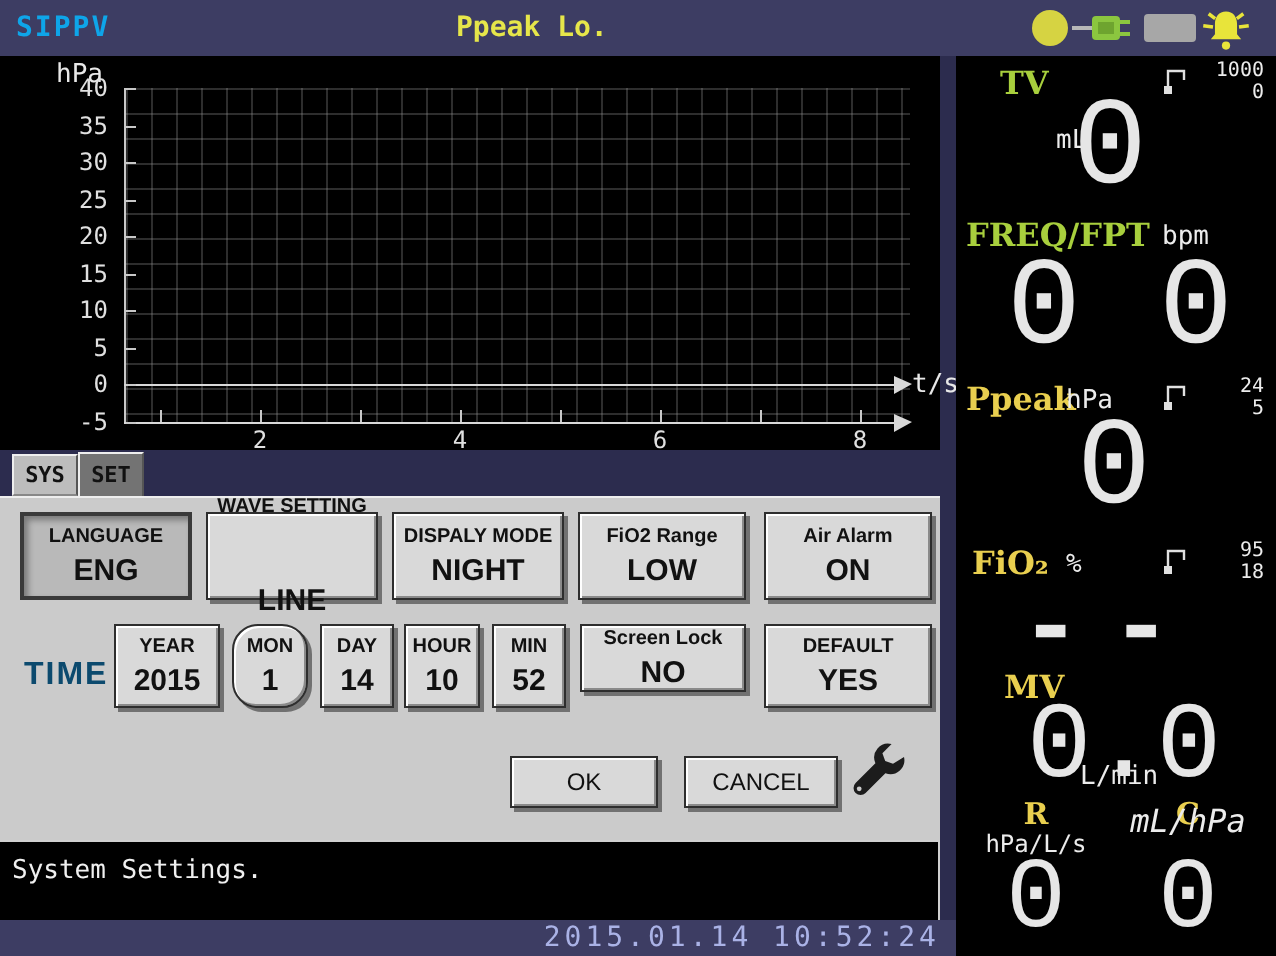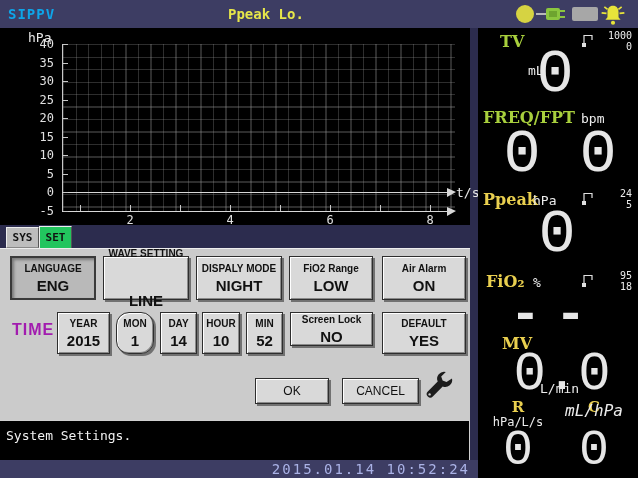--- a/index.html
+++ b/index.html
@@ -31,36 +31,36 @@
            border-left:9px solid #d8d8d8;border-top:4px solid transparent;border-bottom:5px solid transparent;}
   .ytick-label{position:absolute;left:20px;width:34px;text-align:right;font-size:12px;color:#e0e0e0;line-height:14px;}
   .ytick-mark{position:absolute;left:63px;width:5px;height:1px;background:#c8c8c8;}
   .xtick-mark{position:absolute;top:177px;width:1px;height:6px;background:#c8c8c8;}
   .xtick-label{position:absolute;top:185px;width:20px;text-align:center;font-size:12px;color:#e0e0e0;}
   
   .tabstrip{position:absolute;left:0;top:225px;width:470px;height:23px;background:#2c2c4e;}
   .tab{position:absolute;text-align:center;font:bold 11px "DejaVu Sans Mono",monospace;color:#111;
        border:1px solid #eee;border-right-color:#555;cursor:pointer;box-sizing:border-box;}
   .tab-sys{left:6px;top:2px;width:33px;height:21px;line-height:19px;background:#bdbdbd;border-bottom:1px solid #888;}
-  .tab-set{left:39px;top:1px;width:33px;height:23px;line-height:21px;background:#22c55e;border-bottom:none;}
+  .tab-set{left:39px;top:1px;width:33px;height:23px;line-height:21px;background:#737373;border-bottom:none;}
   
   .panel{position:absolute;left:0;top:248px;width:470px;height:172px;background:#cbcbcb;border-top:1px solid #eee;box-sizing:border-box;}
   .btn{position:absolute;background:#d9d9d9;border:1px solid #2e2e2e;cursor:pointer;box-sizing:border-box;
        box-shadow:inset 1px 1px 0 #fff,inset -1px -1px 0 #8a8a8a,2px 2px 0 rgba(40,40,40,.55);
        display:flex;flex-direction:column;align-items:center;justify-content:center;gap:3px;}
   .btn .blab{font:bold 10px "Liberation Sans",sans-serif;color:#111;white-space:nowrap;}
   .btn .bval{font:bold 15px "Liberation Sans",sans-serif;color:#111;white-space:nowrap;}
   .btn.pressed{background:#b9b9b9;border:2px solid #3a3a3a;
        box-shadow:inset 2px 2px 3px rgba(0,0,0,.35);text-align:center;}
   .p1-0{left:10px;top:7px;width:86px;height:44px;}
   .p1-1{left:103px;top:7px;width:86px;height:44px;gap:33px;}
   .p1-2{left:196px;top:7px;width:86px;height:44px;}
   .p1-3{left:289px;top:7px;width:84px;height:44px;}
   .p1-4{left:382px;top:7px;width:84px;height:44px;}
-  .time-label{position:absolute;left:12px;top:72px;font:bold 16px "Liberation Sans",sans-serif;color:#a21caf;letter-spacing:1px;}
+  .time-label{position:absolute;left:12px;top:80px;font:bold 16px "Liberation Sans",sans-serif;color:#0c4a6e;letter-spacing:1px;}
   .p2-0{left:57px;top:63px;width:53px;height:42px;}
   .p2-1{left:116px;top:63px;width:38px;height:42px;border-radius:13px;}
   .p2-2{left:160px;top:63px;width:37px;height:42px;}
   .p2-3{left:202px;top:63px;width:38px;height:42px;}
   .p2-4{left:246px;top:63px;width:37px;height:42px;}
   .p2-5{left:290px;top:63px;width:83px;height:34px;text-align:center;}
   .p2-6{left:382px;top:63px;width:84px;height:42px;}
   .action{font:12px "Liberation Sans",sans-serif;color:#111;}
   .ok-btn{left:255px;top:129px;width:74px;height:26px;}
   .cancel-btn{left:342px;top:129px;width:77px;height:26px;}

